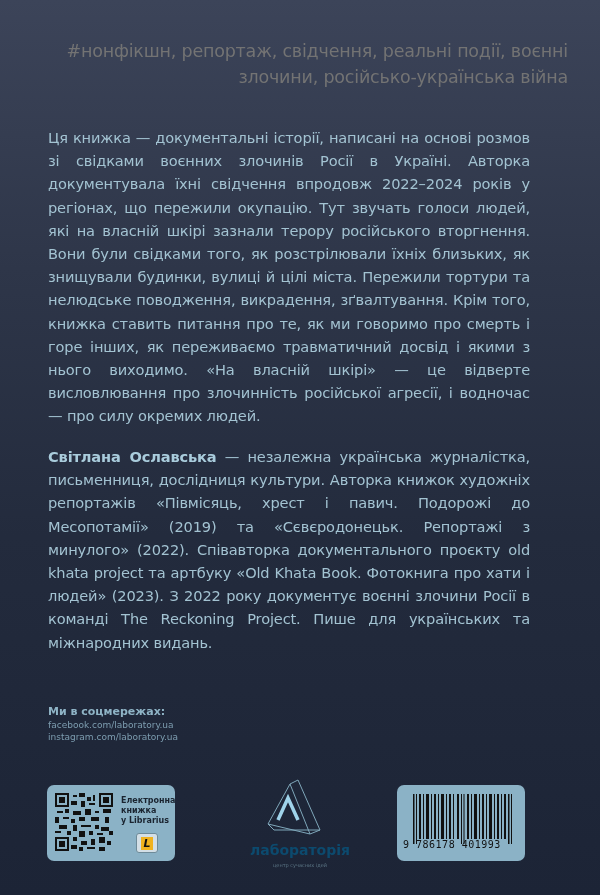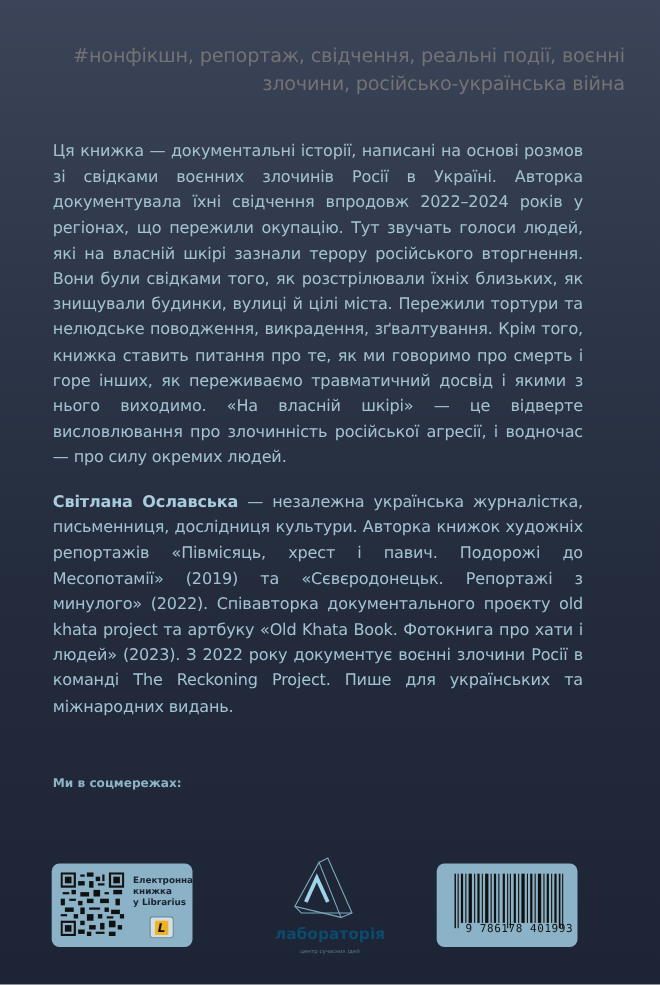--- a/index.html
+++ b/index.html
@@ -60,34 +60,36 @@
       position: absolute; left: 0; top: 92px; width: 120px; text-align: center;
       color: #5b7585; font-size: 5px;
     }
     .barcode-box {
       position: absolute; left: 397px; top: 785px; width: 128px; height: 76px;
       background: #8bb2c6; border-radius: 7px;
     }
     .bars { position: absolute; left: 16px; top: 9px; width: 100px; height: 50px; }
     .isbn {
       position: absolute; left: 6px; top: 54px; width: 118px;
-      font-family: "DejaVu Sans Mono", monospace; font-size: 10px; color: #111; letter-spacing: 0.5px; text-align: right;
+      font-family: "DejaVu Sans Mono", monospace; font-size: 10px; color: #111; letter-spacing: 0.5px;
     }
   </style>
 </head>
 <body>
 
 <div class="tags">#нонфікшн, репортаж, свідчення, реальні події, воєнні злочини, російсько-українська війна</div>
 
 <p class="annotation">Ця книжка — документальні історії, написані на основі розмов зі свідками воєнних злочинів Росії в Україні. Авторка документувала їхні свідчення впродовж 2022–2024 років у регіонах, що пережили окупацію. Тут звучать голоси людей, які на власній шкірі зазнали терору російського вторгнення. Вони були свідками того, як розстрілювали їхніх близьких, як знищували будинки, вулиці й цілі міста. Пережили тортури та нелюдське поводження, викрадення, зґвалтування. Крім того, книжка ставить питання про те, як ми говоримо про смерть і горе інших, як переживаємо травматичний досвід і якими з нього виходимо. «На власній шкірі» — це відверте висловлювання про злочинність російської агресії, і водночас — про силу окремих людей.</p>
 
 <p class="bio"><b>Світлана Ославська</b><span> — незалежна українська журналістка, письменниця, дослідниця культури. Авторка книжок художніх репортажів «Півмісяць, хрест і павич. Подорожі до Месопотамії» (2019) та «Сєвєродонецьк. Репортажі з минулого» (2022). Співавторка документального проєкту old khata project та артбуку «Old Khata Book. Фотокнига про хати і людей» (2023). З 2022 року документує воєнні злочини Росії в команді The Reckoning Project. Пише для українських та міжнародних видань.</span></p>
 
 <div class="contacts">
   <div class="social-head">Ми в соцмережах:</div>
+  <div class="social">facebook.com/laboratory.ua</div>
+  <div class="social">instagram.com/laboratory.ua</div>
 </div>
 
 <div class="librarius">
   <svg class="qr" viewBox="0 0 29 29">
     <rect width="29" height="29" fill="#8bb2c6"></rect>
     <g fill="#111">
       <rect x="0" y="0" width="7" height="7"></rect>
         <rect x="1" y="1" width="5" height="5" fill="#8bb2c6"></rect>
         <rect x="2" y="2" width="3" height="3"></rect>
       <rect x="22" y="0" width="7" height="7"></rect>

